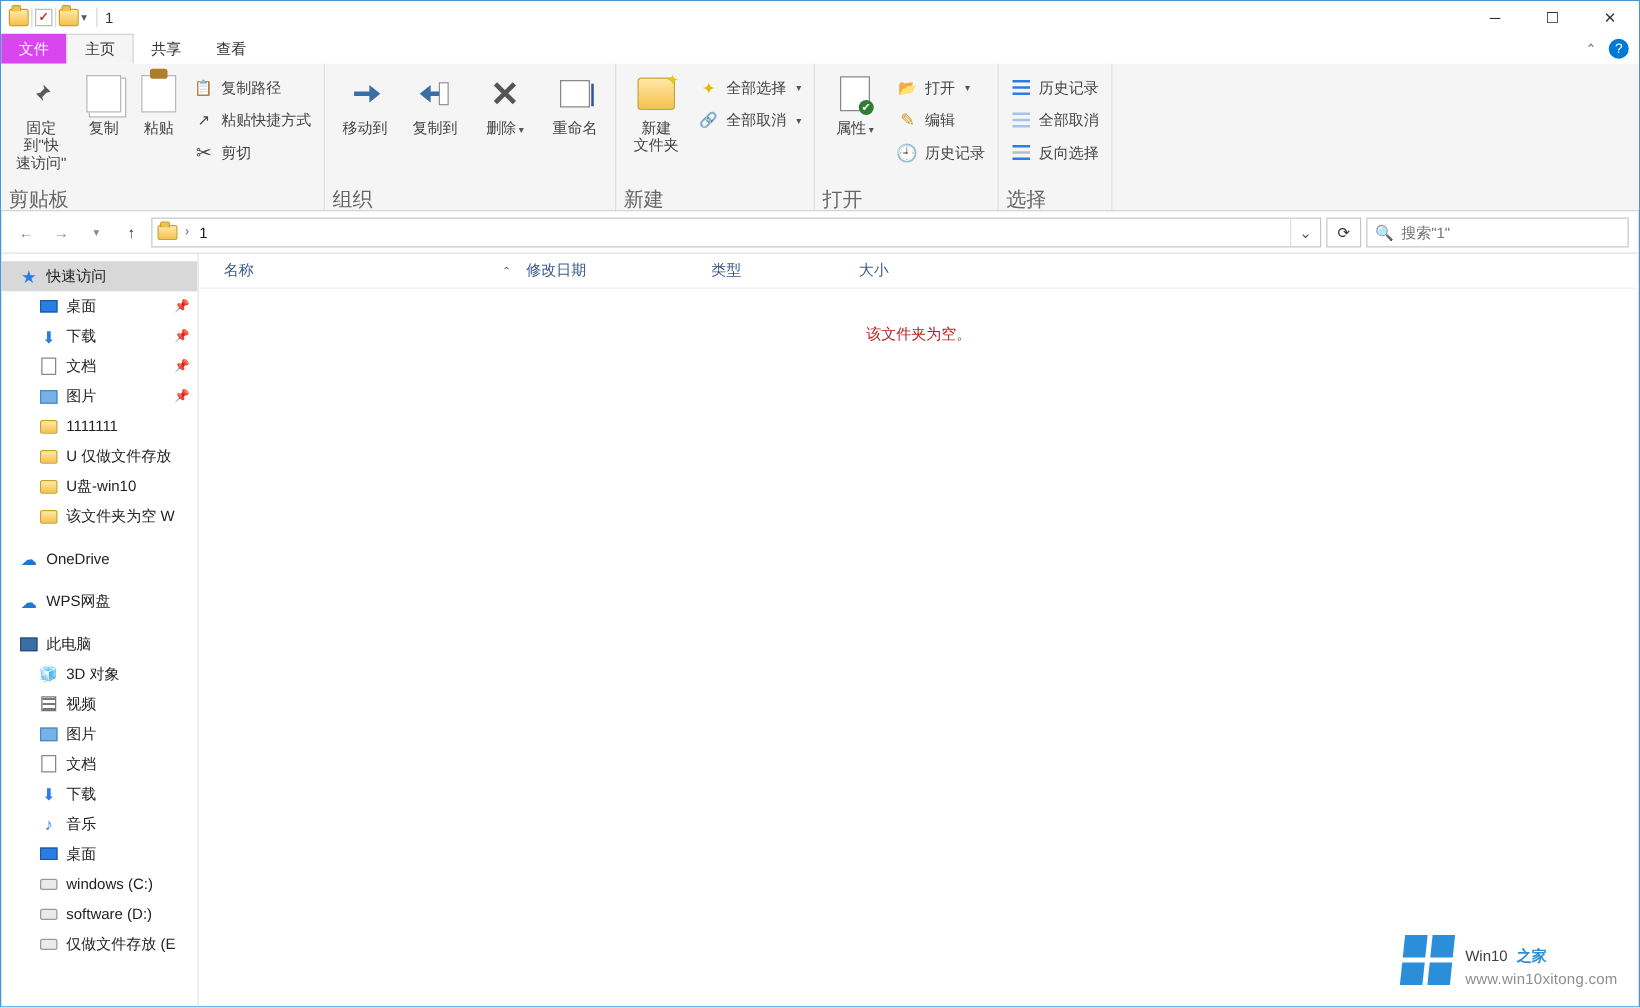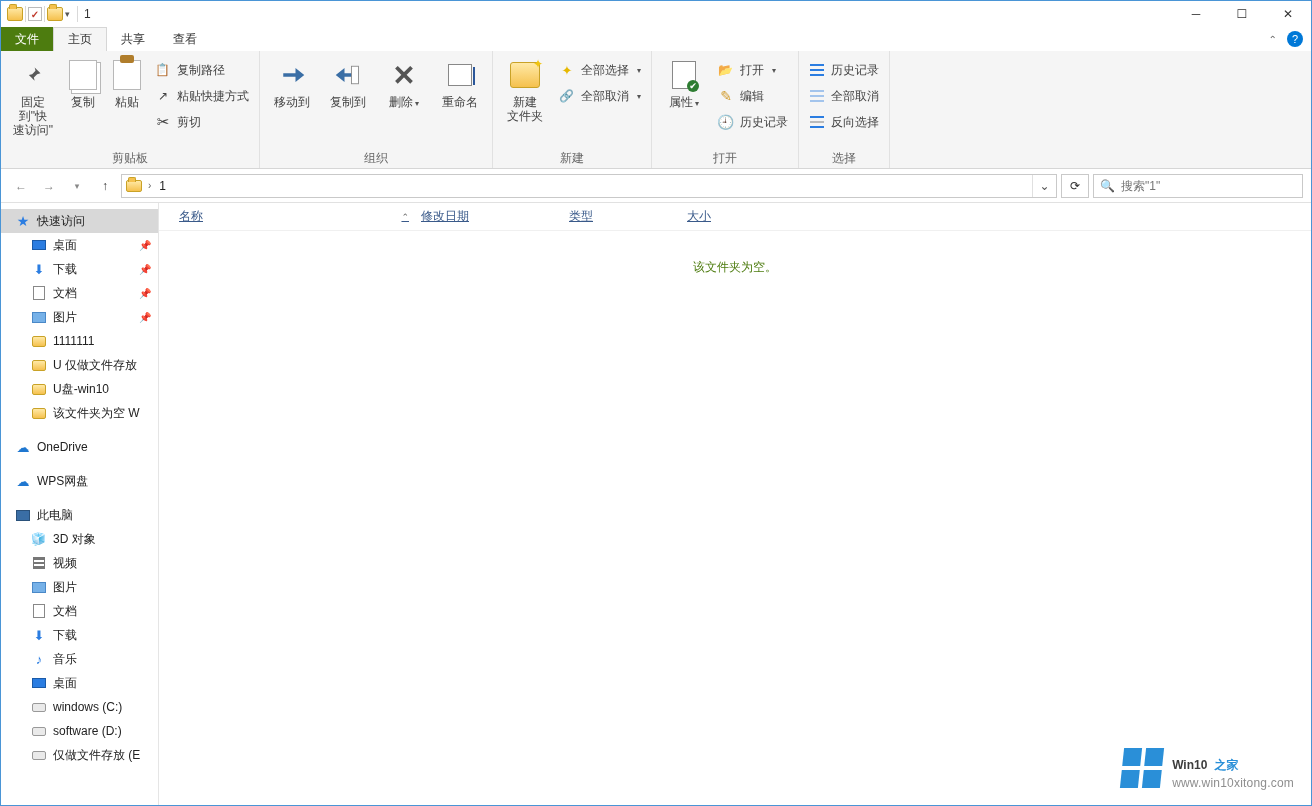--- a/index.html
+++ b/index.html
@@ -12,30 +12,30 @@
 .folder-ico::before{content:"";position:absolute;top:-4px;left:1px;width:6px;height:4px;background:#f5c14e;border:1px solid #c9a227;border-bottom:none;border-radius:2px 2px 0 0;}
 .qat-sep{width:1px;height:16px;background:#d9d9d9;}
 .check-ico{width:14px;height:14px;border:1px solid #bbb;display:inline-flex;align-items:center;justify-content:center;color:#c0392b;font-weight:bold;font-size:10px;}
 .qat-drop{width:10px;color:#555;font-size:9px;}
 .title-text{margin-left:6px;color:#333;}
 .wincontrols{margin-left:auto;display:flex;}
 .wbtn{width:46px;height:26px;display:flex;align-items:center;justify-content:center;color:#333;}
 
 .tabs{height:24px;display:flex;align-items:stretch;background:#fff;}
 .tab{padding:0 14px;display:flex;align-items:center;color:#333;}
-.tab.file{background:#4d7c0f;color:#fff;}
+.tab.file{background:#d946ef;color:#fff;}
 .tab.active{border:1px solid #d6d6d6;border-bottom:none;background:#f5f5f5;}
 .tabs-right{margin-left:auto;display:flex;align-items:center;gap:10px;padding-right:8px;}
 .chev{color:#666;font-size:10px;}
 .help-ico{width:16px;height:16px;border-radius:50%;background:#0078d7;color:#fff;display:flex;align-items:center;justify-content:center;font-size:11px;}
 
 .ribbon{height:118px;background:#f5f5f5;border-bottom:1px solid #d6d6d6;display:flex;}
 .group{border-right:1px solid #e1e1e1;display:flex;flex-direction:column;padding:4px 6px 2px;}
 .group-body{flex:1;display:flex;align-items:flex-start;gap:4px;}
-.group-label{text-align:center;color:#666;font-size:12px;height:16px;}
+.group-label{text-align:left;color:#666;font-size:16px;height:16px;}
 .big-btn{display:flex;flex-direction:column;align-items:center;justify-content:flex-start;width:52px;text-align:center;color:#444;gap:4px;padding-top:4px;}
 .big-btn .ico{width:32px;height:32px;display:flex;align-items:center;justify-content:center;}
 .big-btn .lbl{line-height:14px;}
 .stack{display:flex;flex-direction:column;gap:4px;padding-top:4px;}
 .small-btn{display:flex;align-items:center;gap:6px;color:#444;height:22px;padding:0 4px;white-space:nowrap;}
 .small-btn .sico{width:16px;height:16px;display:flex;align-items:center;justify-content:center;}
 .drop-mark{font-size:8px;color:#555;margin-left:2px;}
 
 .pin{width:20px;height:20px;}
 .pin svg{width:20px;height:20px;fill:#5a5a5a;}
@@ -87,38 +87,38 @@
 .fold-sm{width:14px;height:11px;background:linear-gradient(#ffe9a6,#f5c14e);border:1px solid #c9a227;border-radius:2px;}
 .cloud{color:#1f77d0;font-size:13px;}
 .pc{width:14px;height:11px;background:#3a6ea5;border:1px solid #2a517a;}
 .cube{color:#29abca;font-size:12px;}
 .film{width:12px;height:12px;border:1px solid #777;background:repeating-linear-gradient(#777 0 2px,#fff 2px 4px);}
 .music{color:#2b7de1;font-size:13px;}
 .drive{width:14px;height:9px;background:#eaeaea;border:1px solid #999;border-radius:2px;}
 .spacer{height:10px;}
 .content{flex:1;display:flex;flex-direction:column;}
 .cols{height:28px;display:flex;align-items:center;border-bottom:1px solid #f0f0f0;color:#3a5a8a;padding-left:20px;}
-.col{padding-right:12px;text-decoration:underline;}
+.col{padding-right:12px;}
 .col.name{width:242px;display:flex;align-items:center;gap:6px;}
 .col .sort{font-size:9px;color:#666;}
 .col.date{width:148px;}
 .col.type{width:118px;}
 .col.size{width:90px;}
-.empty{flex:1;display:flex;justify-content:center;padding-top:28px;color:#4d7c0f;}
+.empty{flex:1;display:flex;justify-content:center;padding-top:28px;color:#b91c1c;}
 
 .status{height:24px;border-top:1px solid #e1e1e1;display:flex;align-items:center;padding:0 8px;color:#444;}
 .status .views{margin-left:auto;display:flex;gap:2px;}
 .vbtn{width:22px;height:18px;border:1px solid #c9c9c9;display:flex;align-items:center;justify-content:center;color:#555;}
 .vbtn.active{background:#dceaf7;}
 
 .watermark{position:absolute;right:18px;bottom:16px;display:flex;align-items:center;gap:10px;opacity:.95;pointer-events:none;}
 .wm-logo{display:grid;grid-template-columns:18px 18px;grid-template-rows:18px 18px;gap:4px;transform:skewX(-6deg);}
 .wm-logo span{background:#1f8ad6;}
 .wm-text .t1{font-size:26px;font-weight:600;color:#333;}
-.wm-text .t1 b{font-weight:700;}
+.wm-text .t1 b{font-weight:400;}
 .wm-text .t1 .zh{color:#1f8ad6;}
 .wm-text .t2{color:#888;font-size:12px;letter-spacing:.2px;}
 </style>
 </head>
 <body>
 
 <div class="window">
 
   <div class="titlebar">
     <div class="qat">

